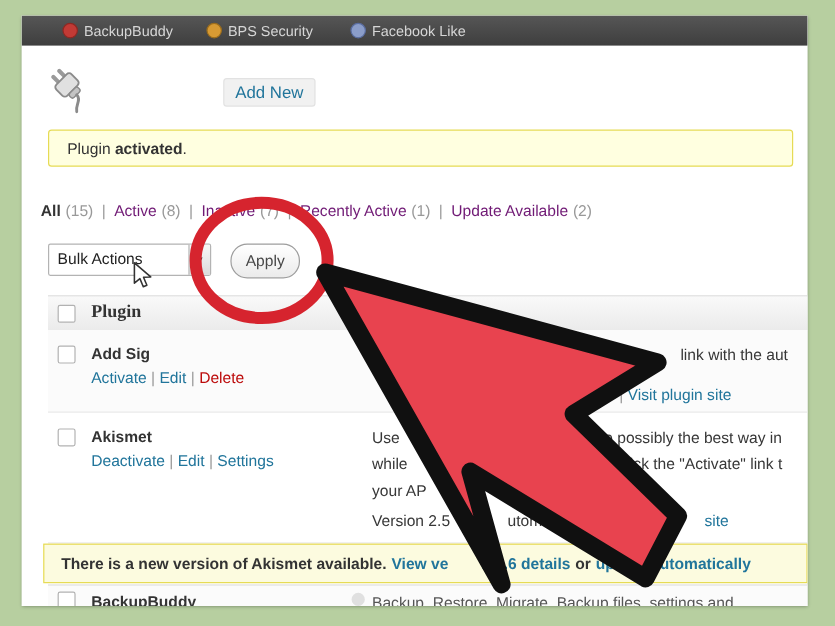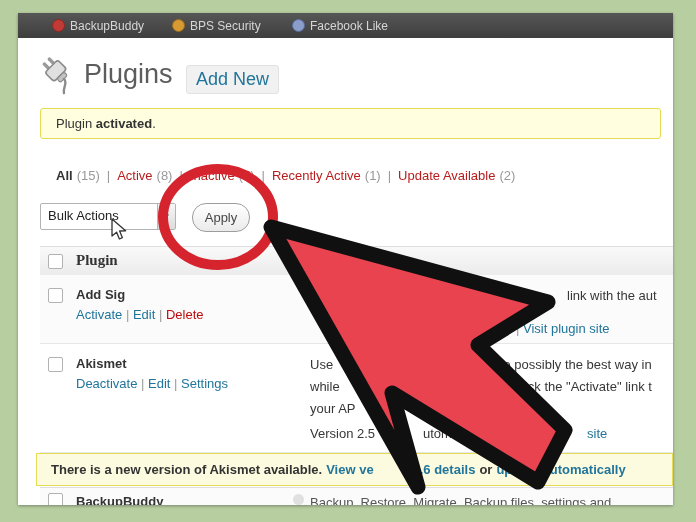--- a/index.html
+++ b/index.html
@@ -20,30 +20,30 @@
     color:#d6d6d6;font-size:12px;filter:blur(.6px);white-space:nowrap;}
   .ab-icon{width:11px;height:11px;border-radius:50%;flex:0 0 auto;}
   #ab1{left:34px}#ab2{left:154px}#ab3{left:274px}
   #ab1 .ab-icon{background:#c13a35;border:1px solid #8e2823}
   #ab2 .ab-icon{background:#d79a33;border:1px solid #9c6d1c}
   #ab3 .ab-icon{background:#8b9dc9;border:1px solid #5a6da0}
   
   .plug-icon{position:absolute;left:20px;top:40px;}
   .page-title{position:absolute;left:66px;top:46px;font-size:27px;color:#5d5d5d;}
   .add-new{position:absolute;left:168px;top:52px;background:#f1f1f1;border:1px solid #e2e2e2;
-    border-radius:3px;color:#21759b;font-size:18px;padding:3px 9px;cursor:pointer;}
+    border-radius:3px;color:#21759b;font-size:14px;padding:3px 9px;cursor:pointer;}
   
   .activated-notice{position:absolute;left:22px;top:95px;width:604px;height:29px;
     background:#ffffe0;border:1px solid #e6db55;border-radius:3px;
     line-height:29px;padding-left:15px;font-size:13px;color:#333;}
   .activated-notice b{font-weight:bold;}
   
-  .filters{position:absolute;left:38px;top:155px;font-size:13px;color:#999;
+  .filters{position:absolute;left:16px;top:155px;font-size:13px;color:#999;
     display:flex;gap:7px;white-space:nowrap;align-items:baseline;text-align:center;}
-  .filters .flabel{color:#b91c1c;cursor:pointer;}
+  .filters .flabel{color:#701a75;cursor:pointer;}
   .filters .flabel.current{color:#333;font-weight:bold;}
   .filters .fcount{color:#999;}
   .fitem{display:flex;gap:4px;}
   
   .bulk-select{position:absolute;left:22px;top:190px;width:134px;height:25px;background:#fff;
     border:1px solid #b3b3b3;border-radius:2px;font-size:13px;color:#222;cursor:pointer;}
   .bulk-select .txt{position:absolute;left:7px;top:4px;}
   .bulk-select .dd{position:absolute;right:0;top:0;width:17px;height:25px;
     border-left:1px solid #b3b3b3;background:linear-gradient(#f7f7f7,#dcdcdc);
     display:flex;align-items:center;justify-content:center;font-size:8px;color:#222;}
@@ -103,21 +103,20 @@
 
   <svg class="plug-icon" width="42" height="42" viewBox="0 0 42 42">
     <g transform="rotate(-45 21 21)">
       <rect x="16" y="2" width="3.4" height="9" rx="1.5" fill="#9a9a9a"></rect>
       <rect x="23" y="2" width="3.4" height="9" rx="1.5" fill="#9a9a9a"></rect>
       <rect x="12" y="10" width="18" height="13" rx="3" fill="#e0e0e0" stroke="#8b8b8b" stroke-width="1.6"></rect>
       <rect x="16" y="23" width="10" height="5" rx="2" fill="#c4c4c4" stroke="#8b8b8b" stroke-width="1.2"></rect>
       <path d="M21,28 C21,34 14,33 11,38" fill="none" stroke="#8b8b8b" stroke-width="2.4" stroke-linecap="round"></path>
     </g>
   </svg>
-  <div class="page-title">Plugins</div>
   <div class="add-new">Add New</div>
 
   <div class="activated-notice">
     <span>Plugin </span><b>activated</b><span>.</span>
   </div>
 
   <div class="filters">
     <span class="fitem">
       <span class="flabel current">All</span>
       <span class="fcount">(15)</span>

